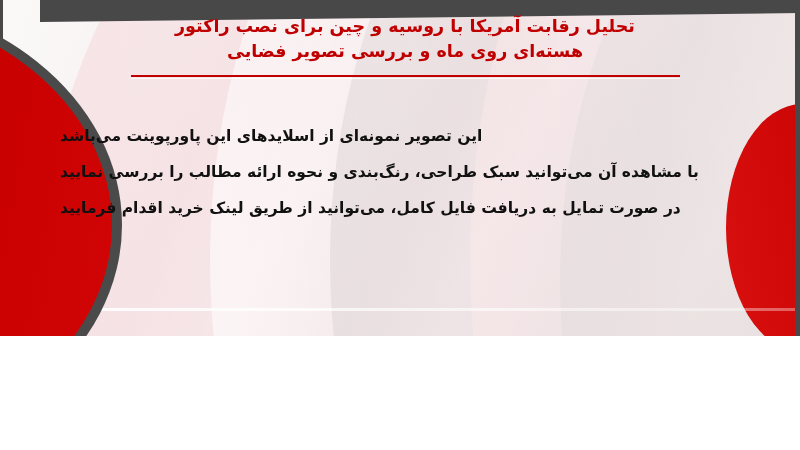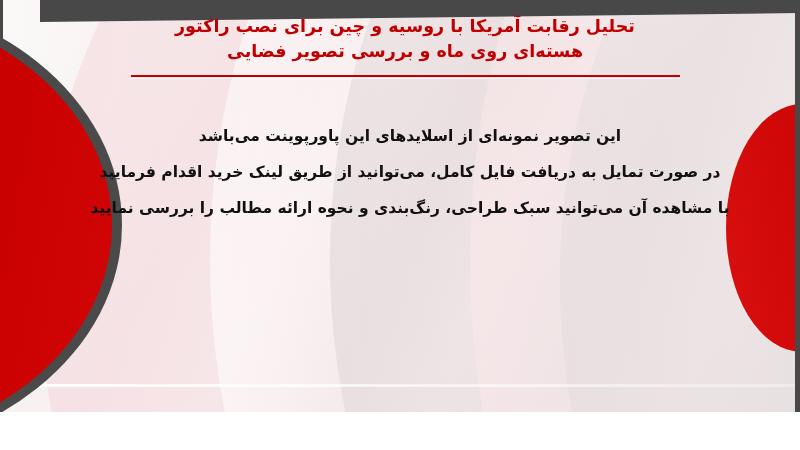--- a/index.html
+++ b/index.html
@@ -3,21 +3,21 @@
 <meta charset="utf-8">
 <style>
   html, body {
     margin: 0;
     padding: 0;
     background: #ffffff;
   }
   #slide {
     position: relative;
     width: 800px;
-    height: 412px;
+    height: 336px;
     overflow: hidden;
     font-family: "DejaVu Sans", sans-serif;
     background: #c4b5fd;
   }
 
   
   .bg-base {
     position: absolute;
     inset: 0;
     background:
@@ -154,21 +154,21 @@
     left: 131px; top: 78px;
     width: 549px; height: 1px;
     background: rgba(255,255,255,.75);
   }
 
   
   .body-zone {
     position: absolute;
     left: 60px; top: 118px;
     width: 700px;
-    text-align: center;
+    text-align: left;
     direction: rtl;
   }
   .body-line {
     color: #111111;
     font-size: 15.5px;
     font-weight: 700;
     line-height: 36px;
     white-space: nowrap;
   }
 </style>
@@ -198,17 +198,17 @@
 
   <div class="title-zone">
     <div class="title-line">تحلیل رقابت آمریکا با روسیه و چین برای نصب راکتور</div>
     <div class="title-line">هسته‌ای روی ماه و بررسی تصویر فضایی</div>
   </div>
   <div class="title-rule"></div>
   <div class="title-rule-sheen"></div>
 
   <div class="body-zone">
     <div class="body-line">این تصویر نمونه‌ای از اسلایدهای این پاورپوینت می‌باشد</div>
+    <div class="body-line">با مشاهده آن می‌توانید سبک طراحی، رنگ‌بندی و نحوه ارائه مطالب را بررسی نمایید</div>
     <div class="body-line">در صورت تمایل به دریافت فایل کامل، می‌توانید از طریق لینک خرید اقدام فرمایید</div>
-    <div class="body-line">با مشاهده آن می‌توانید سبک طراحی، رنگ‌بندی و نحوه ارائه مطالب را بررسی نمایید</div>
   </div>
 
 </div>
 
 </body></html>

